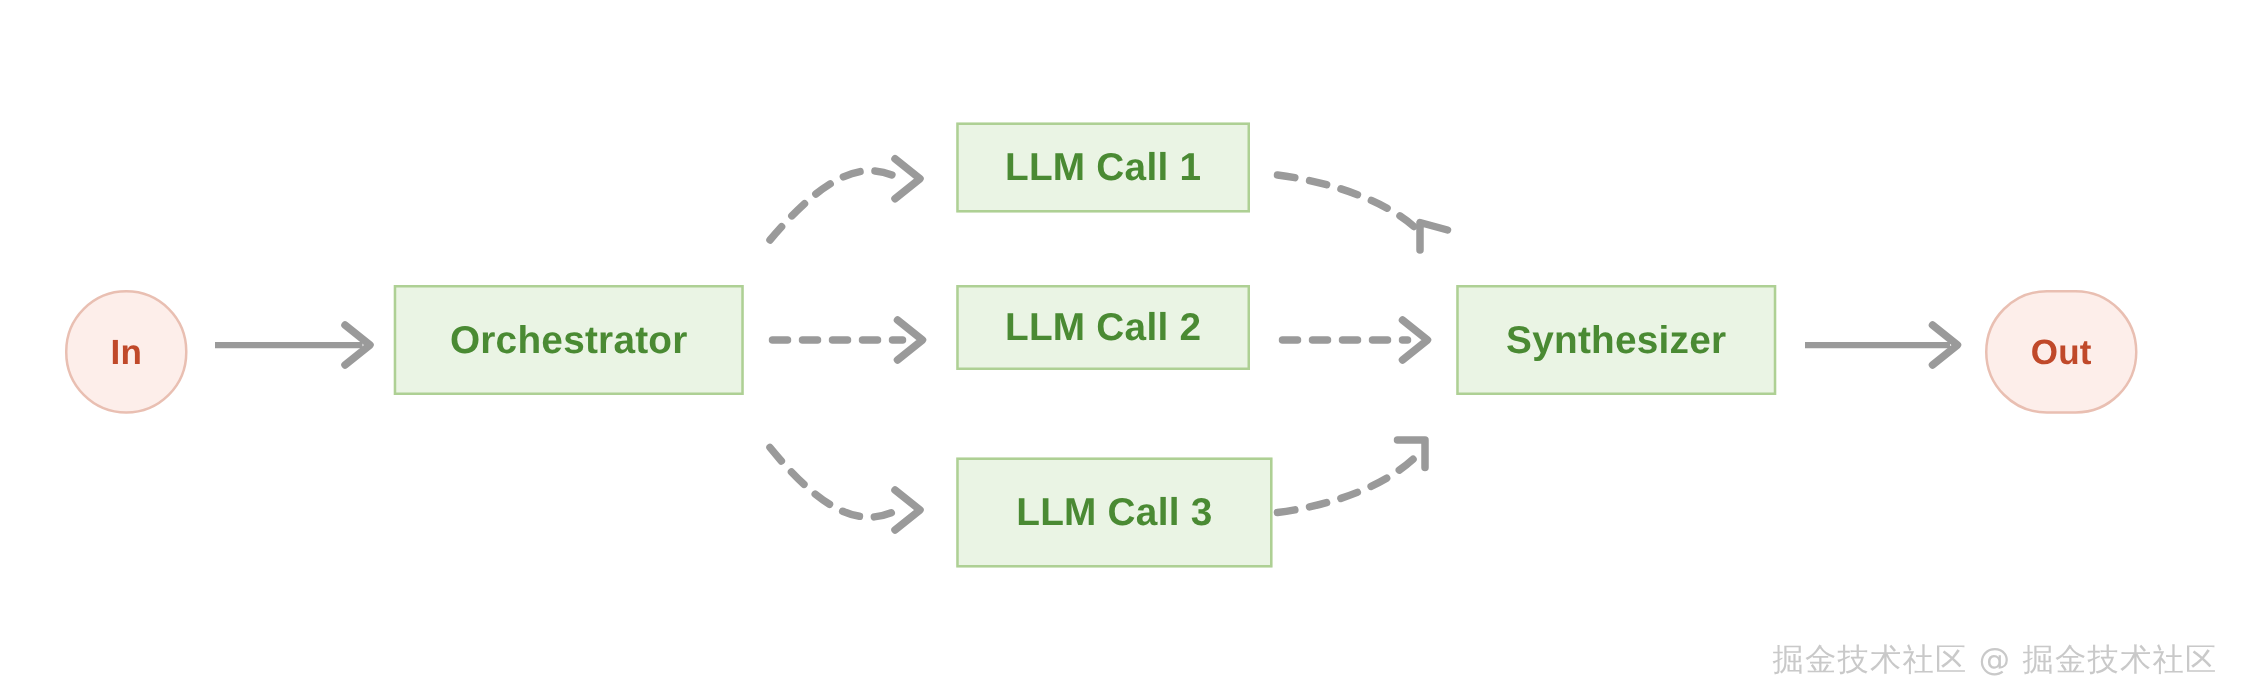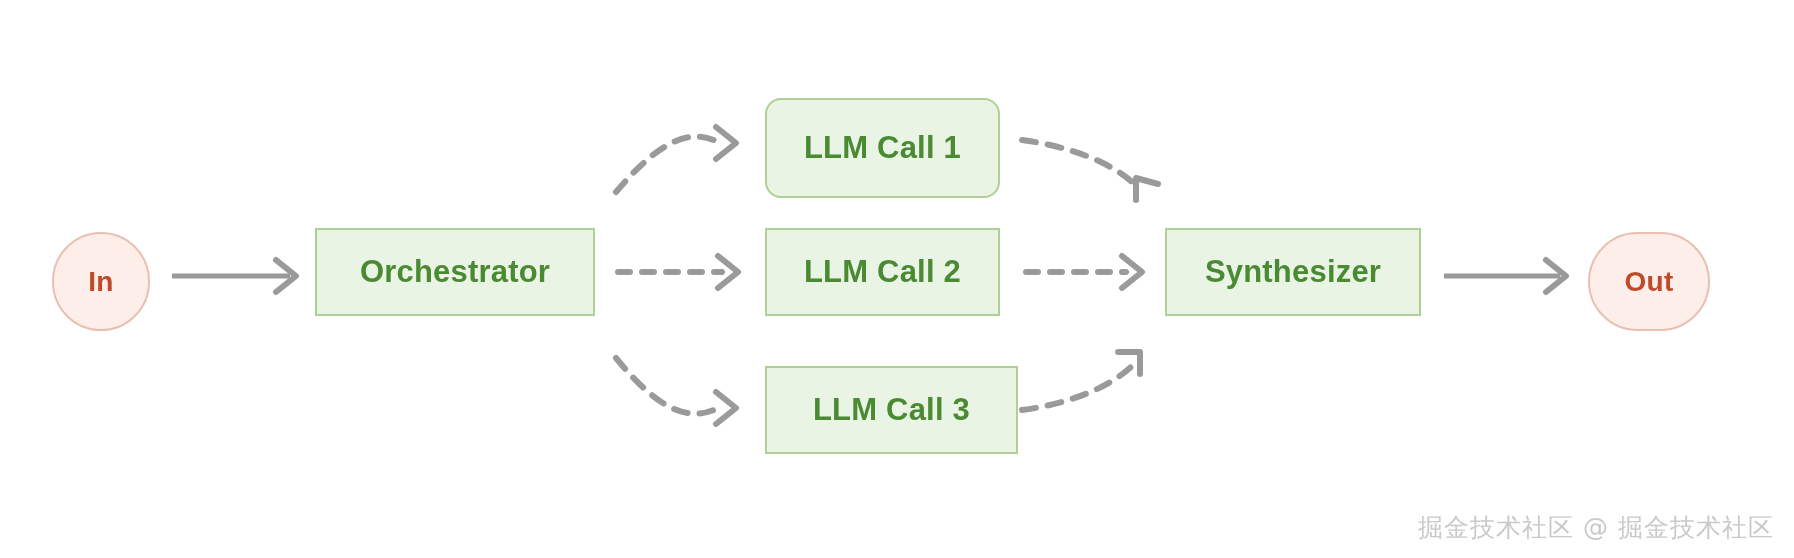--- a/index.html
+++ b/index.html
@@ -46,22 +46,22 @@
     border: 2px solid #e9bfb2;
     border-radius: 999px;
     font-size: 28px;
     font-weight: 700;
     color: #c0492a;
   }
 
   
   #node-in          { left: 52px;   top: 232px; width: 98px;  height: 99px; }
   #node-orchestrator{ left: 315px;  top: 228px; width: 280px; height: 88px; }
-  #node-llm-1       { left: 765px;  top: 98px;  width: 235px; height: 100px; border-radius: 16px; }
-  #node-llm-2       { left: 765px;  top: 228px; width: 235px; height: 88px; }
+  #node-llm-1       { left: 765px;  top: 98px;  width: 235px; height: 72px; }
+  #node-llm-2       { left: 765px;  top: 228px; width: 235px; height: 68px; }
   #node-llm-3       { left: 765px;  top: 366px; width: 253px; height: 88px; }
   #node-synthesizer { left: 1165px; top: 228px; width: 256px; height: 88px; }
   #node-out         { left: 1588px; top: 232px; width: 122px; height: 99px; }
 
   
   #watermark {
     position: absolute;
     right: 20px;
     bottom: 14px;
     font-size: 25px;

